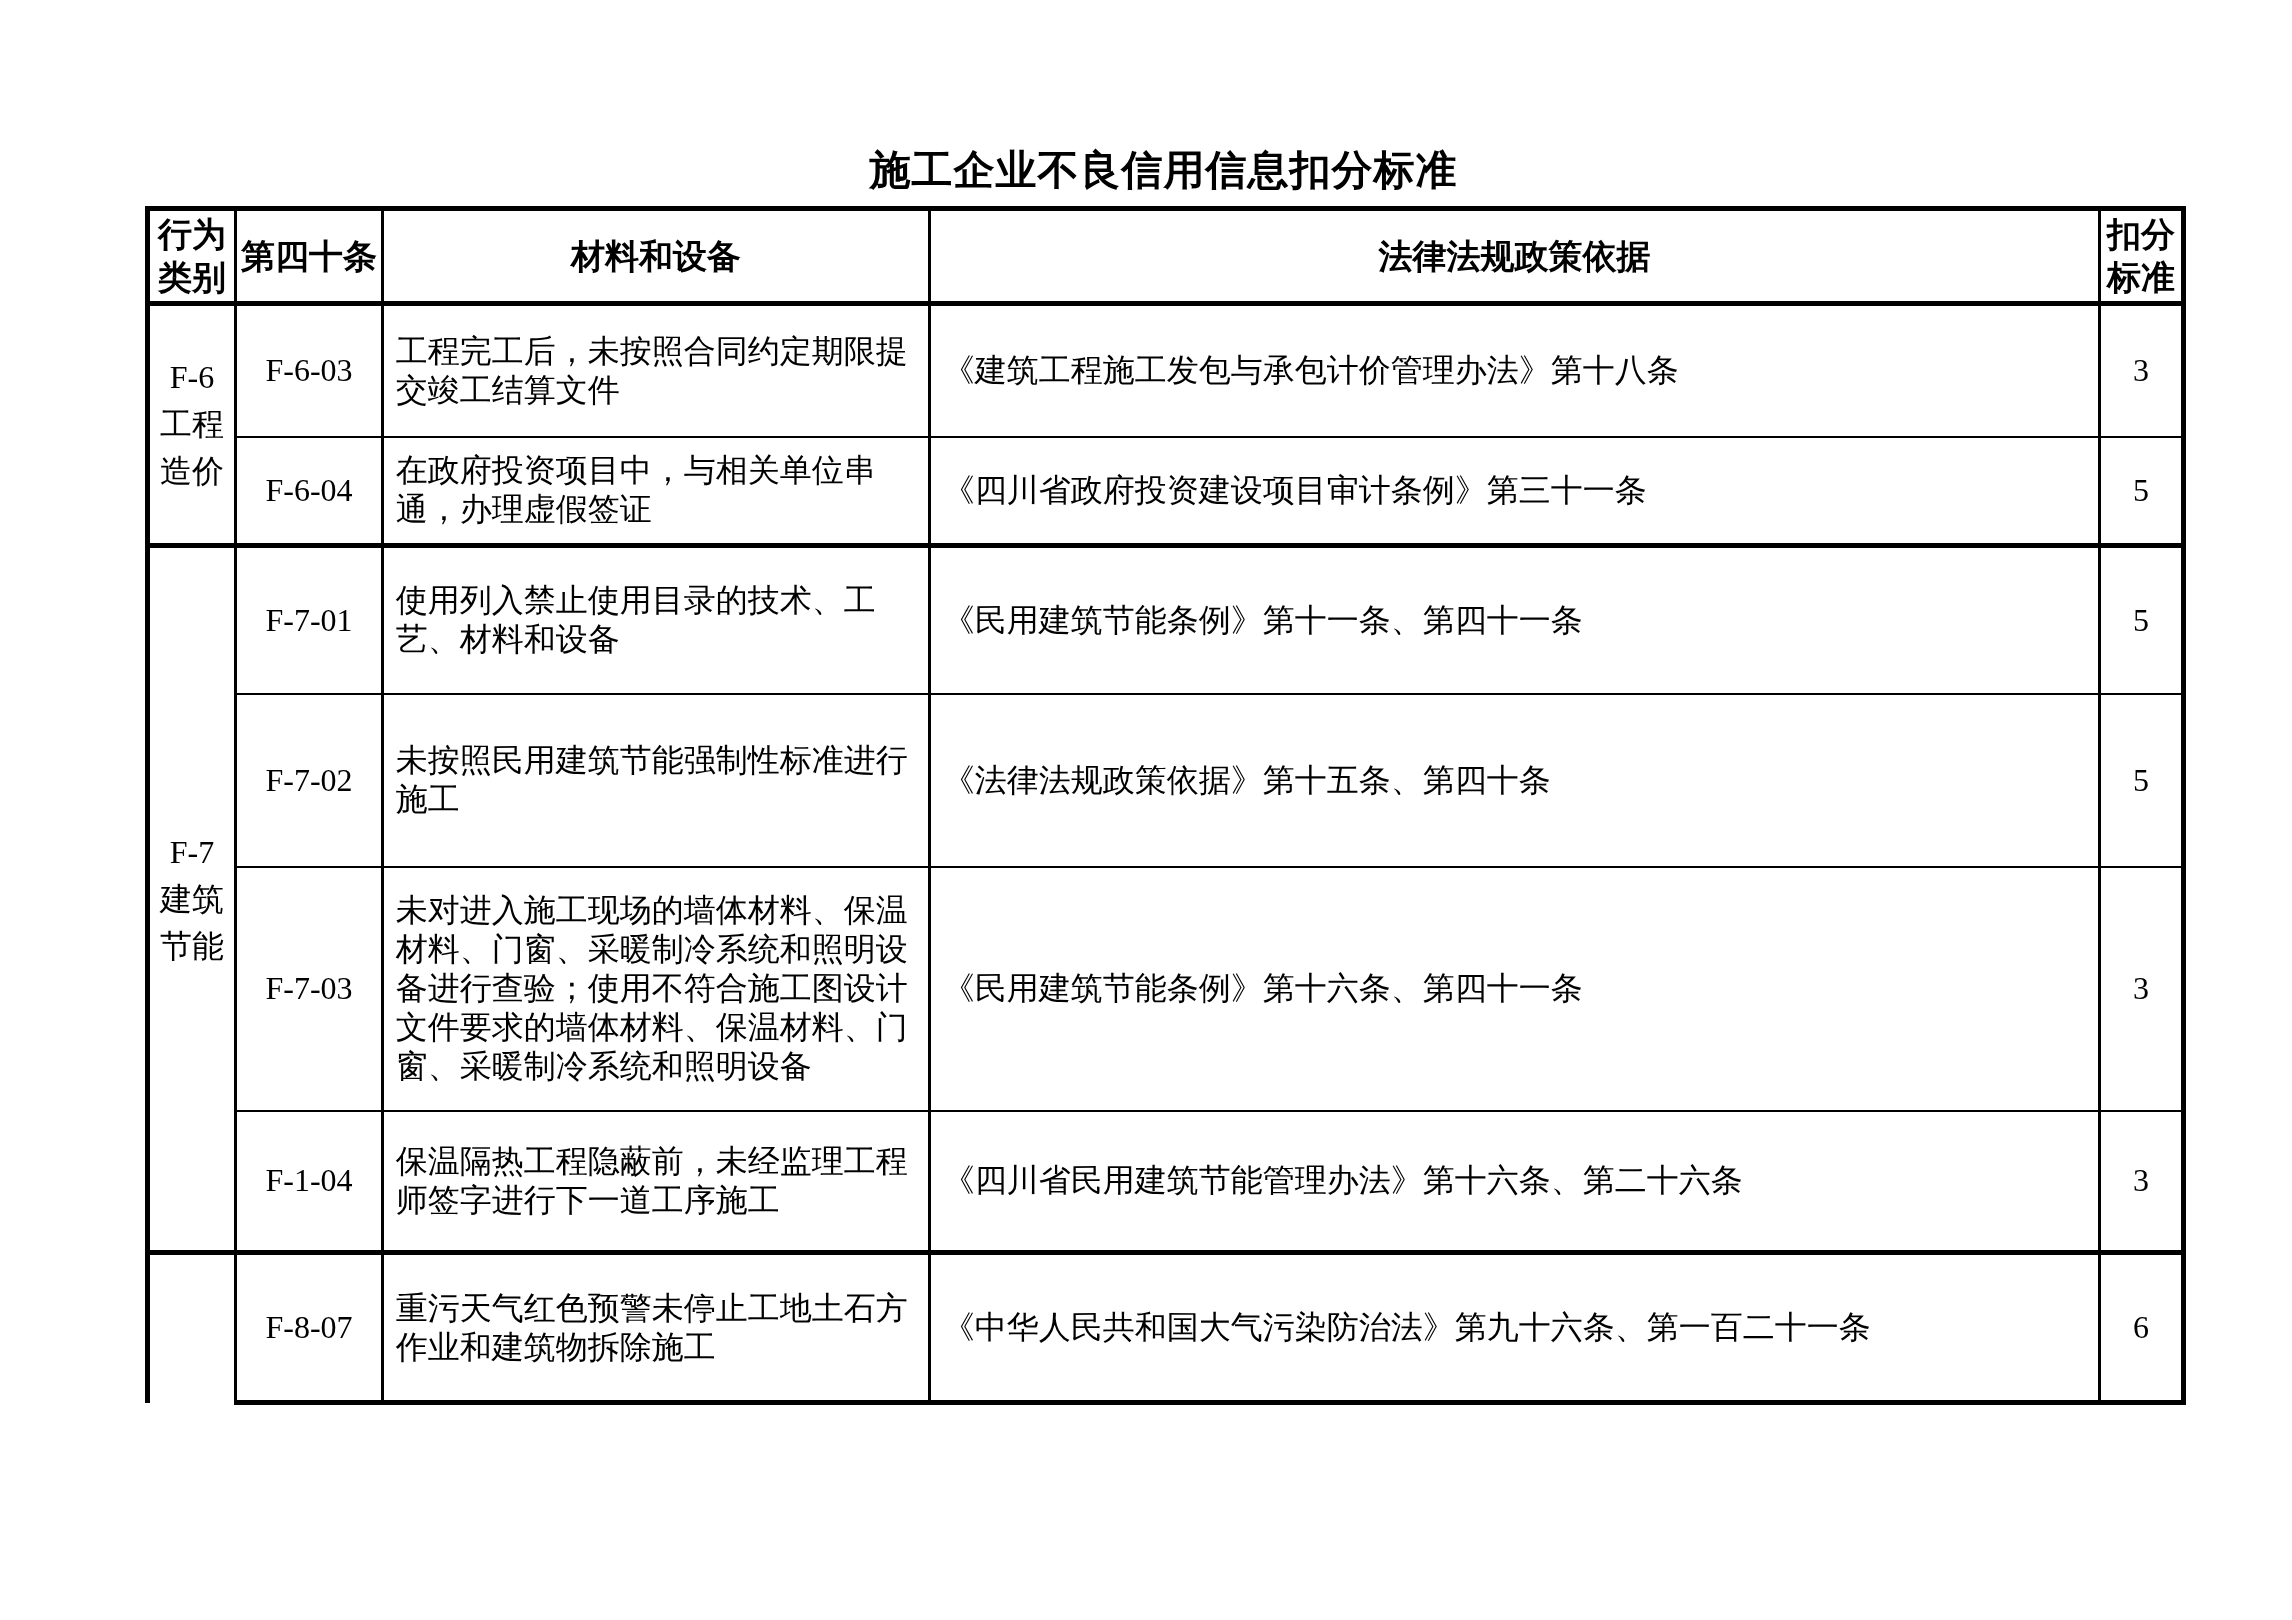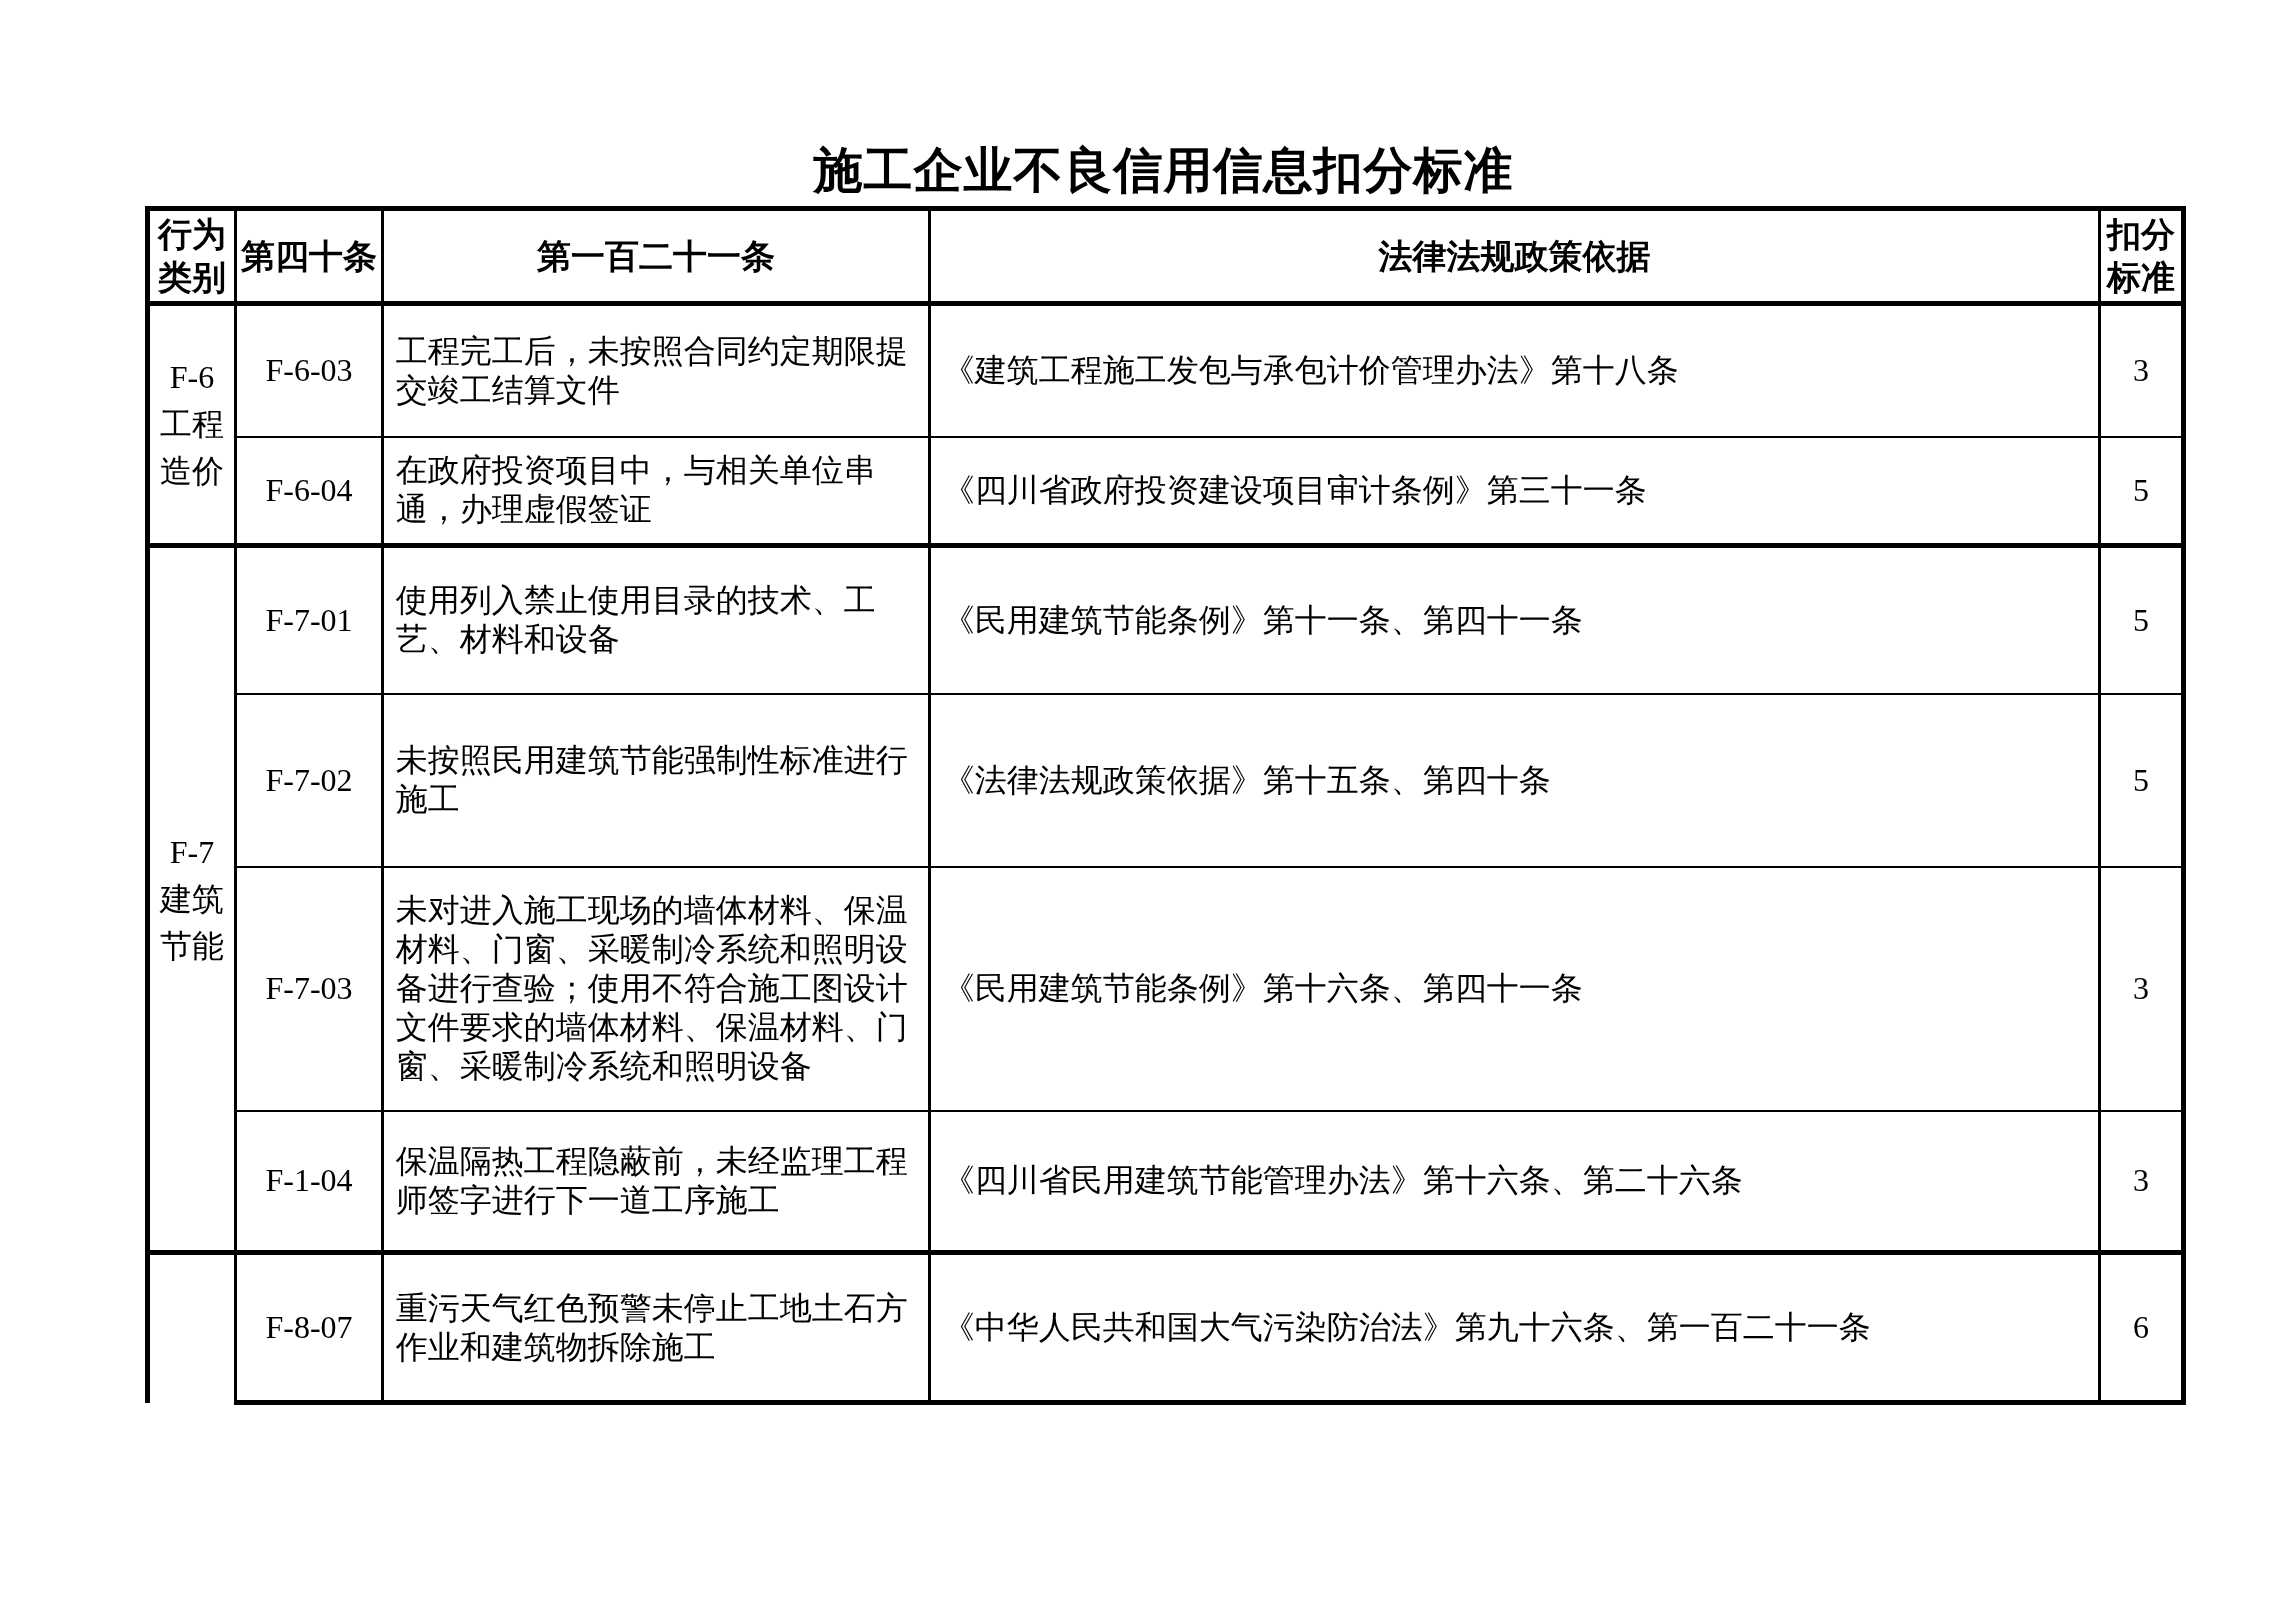--- a/index.html
+++ b/index.html
@@ -9,21 +9,21 @@
     font-family:"Liberation Serif","DejaVu Serif",serif;
     color:#000;
     overflow:hidden;
     position:relative;
   }
   .page{position:absolute;inset:0;background:#fff;}
   .doc-title{
     position:absolute;
     left:145px;top:143px;width:2037px;
     text-align:center;
-    font-size:49px;
+    font-size:41px;
     font-weight:bold;
     letter-spacing:1px;
     line-height:55px;
     white-space:nowrap;
   }
   table.deduction{
     position:absolute;
     left:145px;top:206px;
     border-collapse:collapse;
     table-layout:fixed;
@@ -79,21 +79,21 @@
       <col style="width:547px">
       <col style="width:1170px">
       <col style="width:84px">
     </colgroup>
 
     <tbody>
         <tr style="height:80px">
       <td class="hd tt tb tl">行为
 类别</td>
       <td class="hd tt tb">第四十条</td>
-      <td class="hd tt tb">第一百二十一条</td>
+      <td class="hd tt tb">材料和设备</td>
       <td class="hd tt tb">法律法规政策依据</td>
       <td class="hd tt tb tr2">扣分
 标准</td>
     </tr>
 
     <tr style="height:133px">
       <td class="cat tl" rowspan="2">F-6
 工程
 造价</td>
       <td class="code">F-6-03</td>

